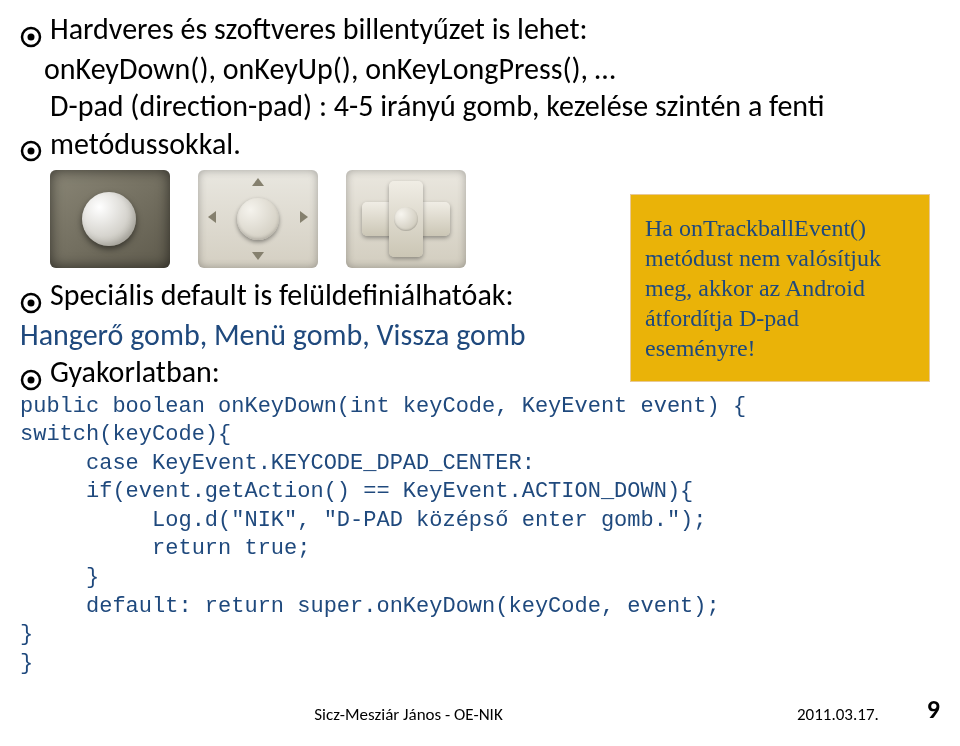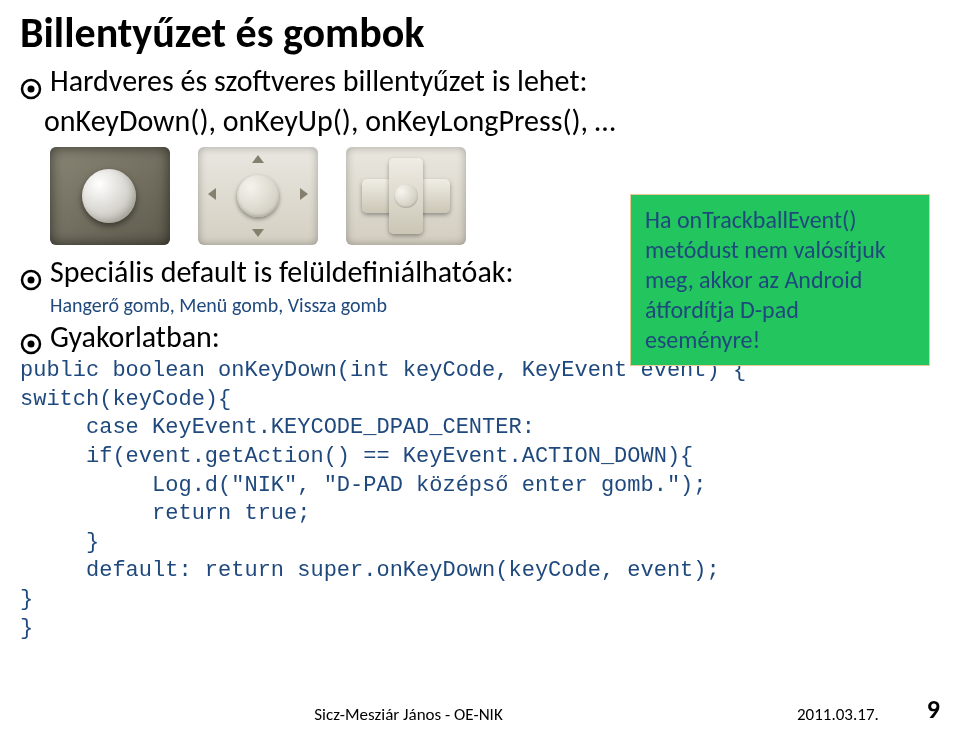--- a/index.html
+++ b/index.html
@@ -41,23 +41,22 @@
     color: #000;
     line-height: 1.25;
   }
   .sub-text {
     font-size: 30px;
     color: #000;
     margin-left: 24px;
     line-height: 1.25;
   }
   .sub-text2 {
-    font-size: 20px;
+    font-size: 30px;
     color: #1f497d;
-    margin-left: 30px;
     line-height: 1.25;
   }
   .images-row {
     display: flex;
     align-items: center;
     margin-left: 30px;
     margin-top: 8px;
     margin-bottom: 8px;
     gap: 28px;
   }
@@ -136,27 +135,28 @@
     background: radial-gradient(circle at 30% 30%, #f7f5ef, #c4bfaf);
     border-radius: 50%;
     top: 37px; left: 48px;
     box-shadow: inset 0 -1px 2px rgba(0,0,0,0.2);
   }
   .callout {
     position: absolute;
     top: 194px;
     right: 30px;
     width: 300px;
-    background: #22c55e;
+    background: #eab308;
     border: 1px solid #e8c996;
-    padding: 10px 14px;
+    padding: 18px 14px;
     font-size: 24px;
     color: #1f497d;
     line-height: 1.25;
     box-sizing: border-box;
+    font-family: Liberation Serif, serif;
   }
   .code-block {
     font-family: "Courier New", monospace;
     font-size: 22px;
     color: #1f497d;
     margin-top: 2px;
     line-height: 1.3;
     white-space: pre;
   }
   .footer {
@@ -181,33 +181,41 @@
   .footer-page {
     font-size: 26px;
     font-weight: bold;
     color: #000;
   }
 </style>
 </head>
 <body>
 
 <div class="slide">
-  <h1 class="title">Billentyűzet és gombok</h1>
 
   <div class="bullet-row">
     <span class="bullet-icon">
       <svg width="22" height="22">
           <circle cx="11" cy="11" r="9" fill="none" stroke="#000" stroke-width="2.5"></circle>
           <circle cx="11" cy="11" r="3.5" fill="#000"></circle>
         </svg>
     </span>
     <span class="bullet-text">Hardveres és szoftveres billentyűzet is lehet:</span>
   </div>
   <div class="sub-text">onKeyDown(), onKeyUp(), onKeyLongPress(), …</div>
 
+  <div class="bullet-row">
+    <span class="bullet-icon">
+      <svg width="22" height="22">
+          <circle cx="11" cy="11" r="9" fill="none" stroke="#000" stroke-width="2.5"></circle>
+          <circle cx="11" cy="11" r="3.5" fill="#000"></circle>
+        </svg>
+    </span>
+    <span class="bullet-text">D-pad (direction-pad) : 4-5 irányú gomb, kezelése szintén a fenti metódussokkal.</span>
+  </div>
 
   <div class="images-row">
     <div class="trackball">
         <div class="ball"></div>
       </div>
     <div class="dpad-centered">
       <div class="center-btn"></div>
       <div class="arrow up"></div>
         <div class="arrow down"></div>
       <div class="arrow left"></div>

